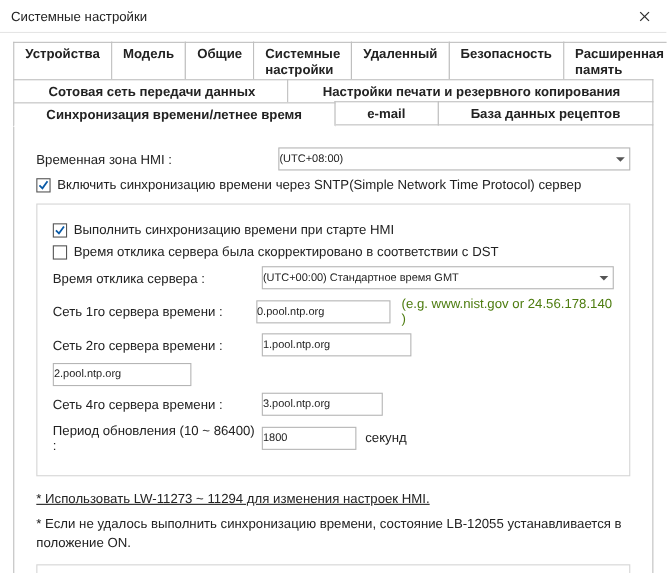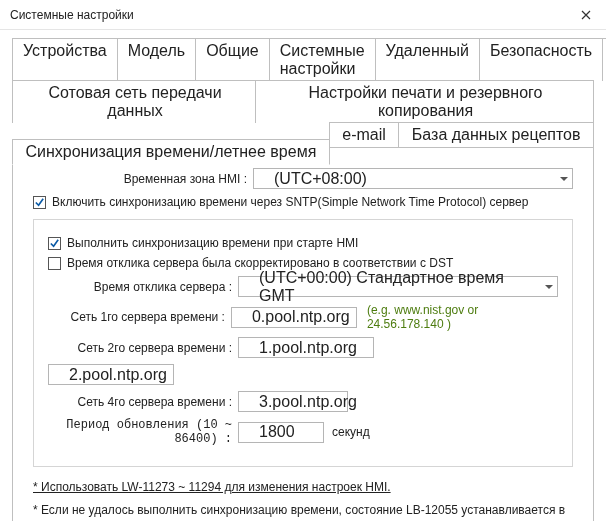--- a/index.html
+++ b/index.html
@@ -28,52 +28,53 @@
     display:flex; align-items:center; justify-content:center;
     font-size:14px; font-family:sans-serif;
   }
   .tabs-area { padding: 8px 12px 0 12px; }
   .tab-row { display:flex; }
   .tab {
     border:1px solid #bfbfbf;
     border-bottom:none;
     padding:3px 10px;
     background:#fff;
-    font-size:16px;
+    font-size:12px;
     position:relative;
     z-index:1;
+    font-weight:bold;
   }
   .tab + .tab { margin-left:-1px; }
   .tab-row2 { margin-top:-1px; }
   .tab-row2 .tab { flex:1 1 auto; text-align:center;padding-left:12px; }
   .tab-row3 { margin-top:-1px; }
   .tab-row3 .tab { flex:1 1 auto; text-align:center; }
   .tab.active {
     background:#fff;
     border-bottom:1px solid #fff;
     z-index:3;
     position:relative;
-    top:17px;
+    top:1px;
   }
   .tab-body {
     border:1px solid #bfbfbf;
     border-top:1px solid #bfbfbf;
     margin-top:-1px;
     padding:14px 20px 16px 20px;
     position:relative;
     z-index:2;
   }
   .row { display:flex; align-items:center; margin:6px 0; }
-  .label-right { text-align:right; padding-right:6px; }
+  .label-right { padding-right:6px; }
   .select, .input {
     border:1px solid #b5b5b5;
     background:#fff;
     height:21px;
-    font-size:16px;
-    padding:0 20px;
+    font-size:10px;
+    padding:0 0;
   }
   .select {
     display:flex; align-items:center; justify-content:space-between;
     padding-right:4px;
   }
   .chev {
     width:0; height:0;
     border-left:4px solid transparent;
     border-right:4px solid transparent;
     border-top:4px solid #555;
@@ -199,21 +200,21 @@
       </div>
 
       <div class="row">
         <div class="label-right" style="width:190px;">Сеть 4го сервера времени :</div>
         <div class="input" style="width:110px;">
           <span>3.pool.ntp.org</span>
         </div>
       </div>
 
       <div class="row">
-        <div class="label-right" style="width:190px;font-family:Liberation Mono, monospace;">Период обновления (10 ~ 86400) :</div>
+        <div class="label-right" style="width:190px;">Период обновления (10 ~ 86400) :</div>
         <div class="input" style="width:86px;">
           <span>1800</span>
         </div>
         <span style="margin-left:8px;">секунд</span>
       </div>
 
     </div>
 
     <div class="note" style="margin-top:12px;text-decoration:underline;">* Использовать LW-11273 ~ 11294 для изменения настроек HMI.</div>
     <div class="note">* Если не удалось выполнить синхронизацию времени, состояние LB-12055 устанавливается в положение ON.</div>

